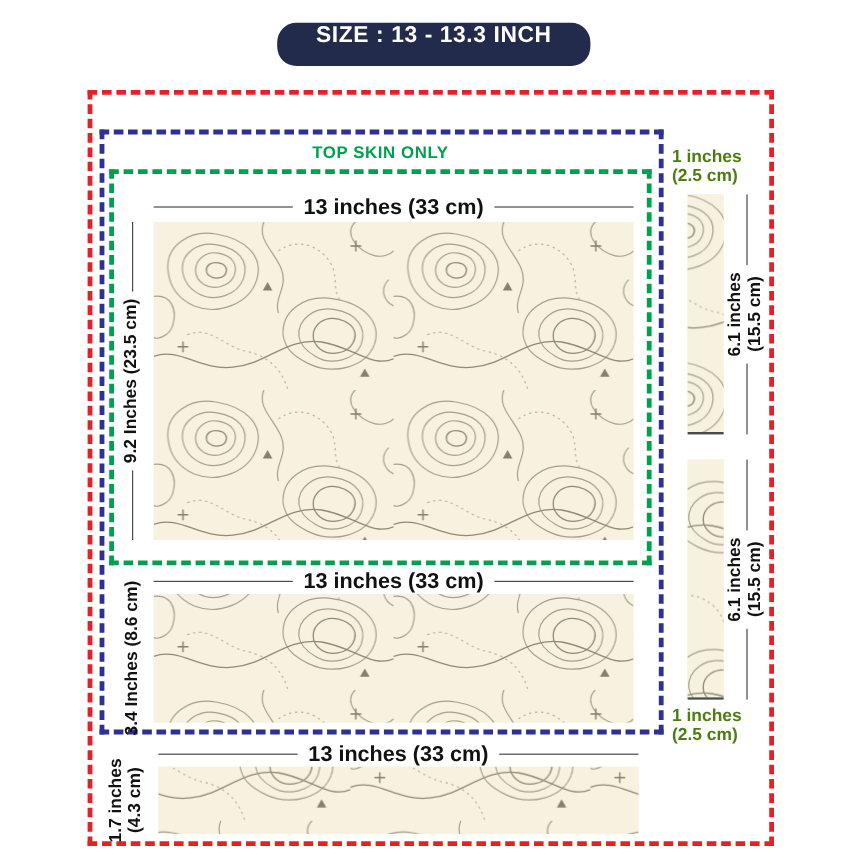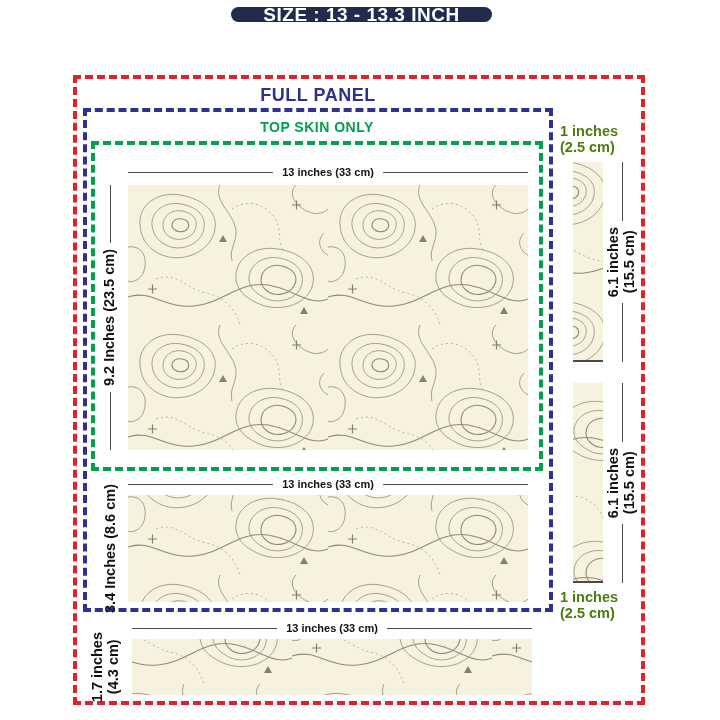--- a/index.html
+++ b/index.html
@@ -12,22 +12,22 @@
     --dim-line:#4a4a4a;
   }
   html,body{margin:0;padding:0;background:#ffffff;}
   #canvas{
     position:relative;width:720px;height:720px;background:#ffffff;
     font-family:"Liberation Sans", sans-serif;overflow:hidden;
   }
   .abs{position:absolute;}
   
   #size-badge{
-    left:231px;top:7px;width:261px;height:15px;border-radius:16px;
-    background:var(--badge-bg);color:#ffffff;display:flex;align-items:center;justify-content:center;
+    left:231px;top:19px;width:261px;height:36px;border-radius:16px;
+    background:var(--badge-bg);color:#ffffff;display:flex;align-items:flex-start;justify-content:center;
     font-weight:bold;font-size:19px;letter-spacing:.5px;
   }
   
   .zone-label{font-weight:bold;text-align:center;}
   #full-body-label{left:73px;top:48px;width:572px;font-size:18px;color:var(--full-body-red);letter-spacing:.5px;}
   #full-panel-label{left:83px;top:85px;width:470px;font-size:18px;color:var(--full-panel-navy);letter-spacing:.5px;}
   #top-skin-label{left:91px;top:119px;width:452px;font-size:14px;color:var(--top-skin-green);letter-spacing:.5px;}
   
   .zone-box{box-sizing:border-box;}
   #full-body-box{left:73px;top:75px;width:572px;height:630px;border:4px dashed var(--full-body-red);}
@@ -35,21 +35,21 @@
   #top-skin-box{left:91px;top:141px;width:452px;height:330px;border:4px dashed var(--top-skin-green);}
   
   .panel{background:var(--panel-cream);}
   .panel svg{display:block;width:100%;height:100%;}
   #panel-top{left:128px;top:185px;width:400px;height:265px;}
   #panel-middle{left:128px;top:495px;width:400px;height:107px;}
   #panel-bottom{left:132px;top:639px;width:400px;height:56px;}
   #strip-top{left:573px;top:162px;width:30px;height:200px;border-bottom:2px solid var(--dim-line);box-sizing:border-box;}
   #strip-bottom{left:573px;top:383px;width:30px;height:200px;border-bottom:2px solid var(--dim-line);box-sizing:border-box;}
   
-  .dim-text{font-weight:bold;font-size:11px;color:#111;white-space:nowrap;}
+  .dim-text{font-weight:bold;font-size:18px;color:#111;white-space:nowrap;}
   .hdim{display:flex;align-items:center;gap:9px;height:16px;}
   .hdim .seg{flex:1;height:0;border-top:1.6px solid var(--dim-line);}
   #hdim-top{left:128px;top:164px;width:400px;}
   #hdim-middle{left:128px;top:476px;width:400px;}
   #hdim-bottom{left:132px;top:620px;width:400px;}
   .vdim{display:flex;flex-direction:column;align-items:center;gap:6px;}
   .vdim .seg{flex:1;width:0;border-left:1.6px solid var(--dim-line);}
   .vtext{writing-mode:vertical-rl;transform:rotate(180deg);font-weight:bold;font-size:14.5px;color:#111;white-space:nowrap;line-height:1.1;}
   .vtext span{display:block;text-align:center;}
   #vdim-top{left:95px;top:185px;width:30px;height:265px;}
@@ -101,21 +101,20 @@
 </svg>
 
 <div id="canvas">
 
   <div id="size-badge" class="abs">
     <span>SIZE : 13 - 13.3 INCH</span>
   </div>
 
   <div id="full-body-box" class="abs zone-box"></div>
 
-  <div id="full-panel-label" class="abs zone-label">FULL PANEL</div>
   <div id="full-panel-box" class="abs zone-box"></div>
 
   <div id="top-skin-label" class="abs zone-label">TOP SKIN ONLY</div>
   <div id="top-skin-box" class="abs zone-box"></div>
 
   <div id="hdim-top" class="abs hdim">
     <div class="seg"></div>
     <div class="dim-text">13 inches (33 cm)</div>
     <div class="seg"></div>
   </div>

